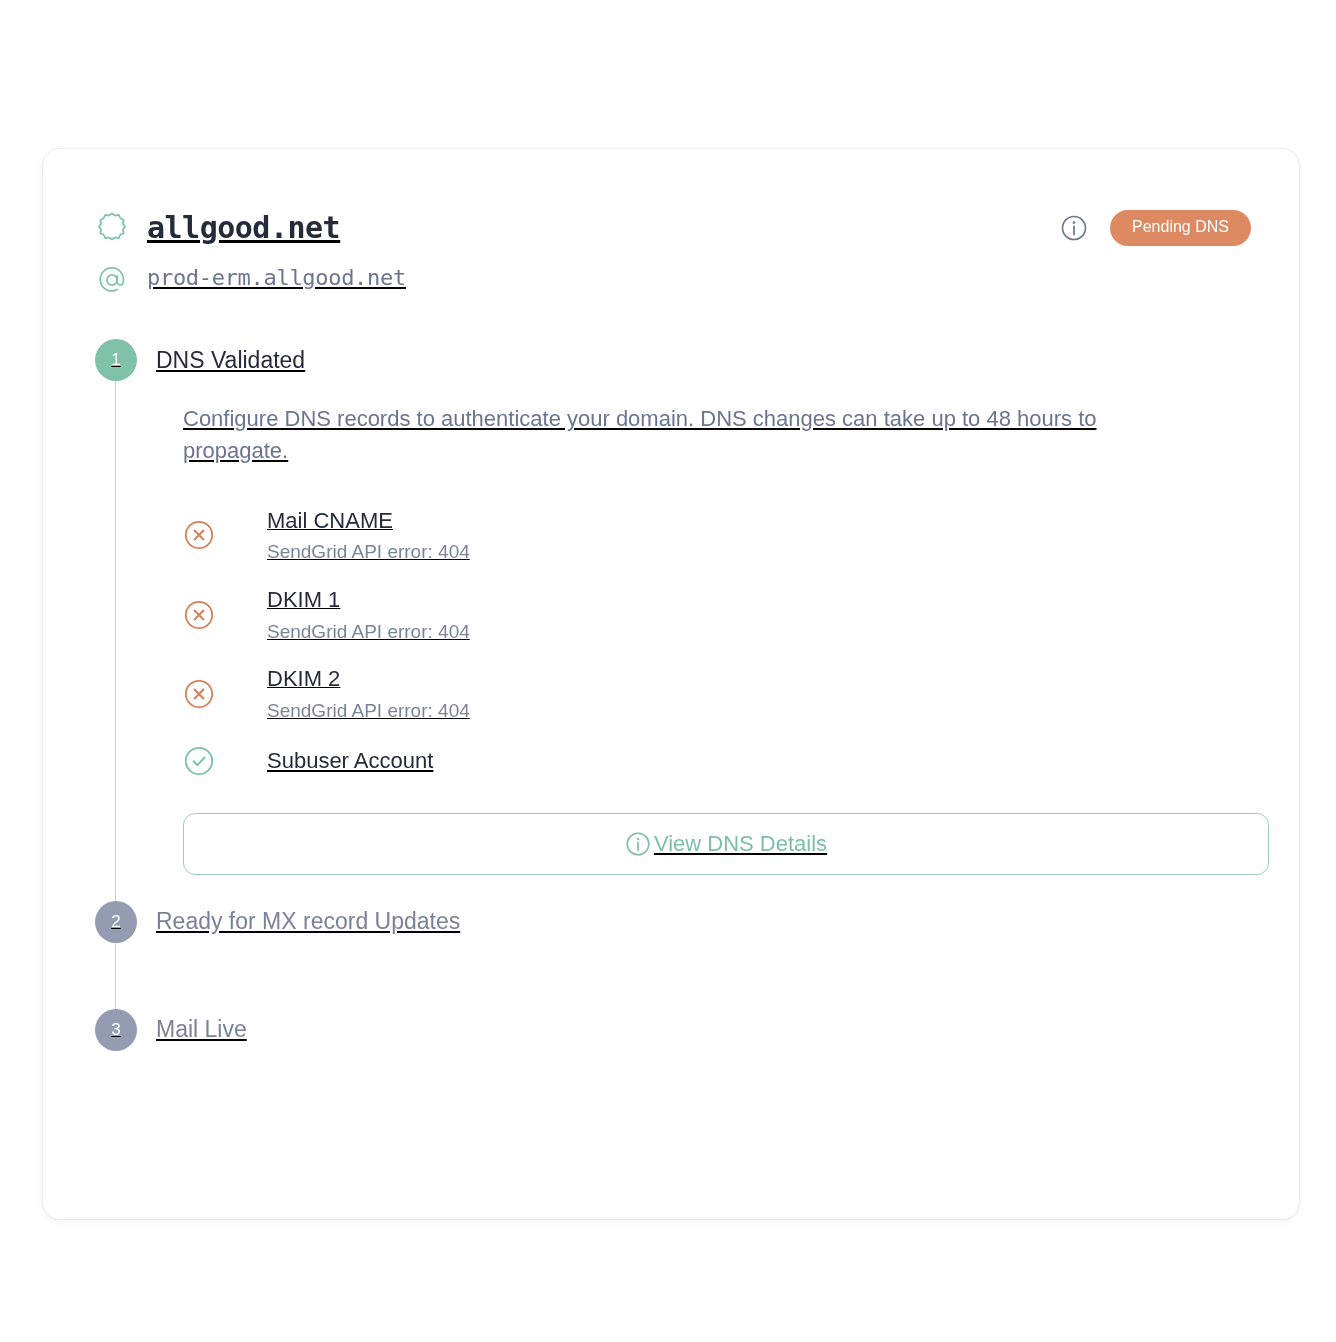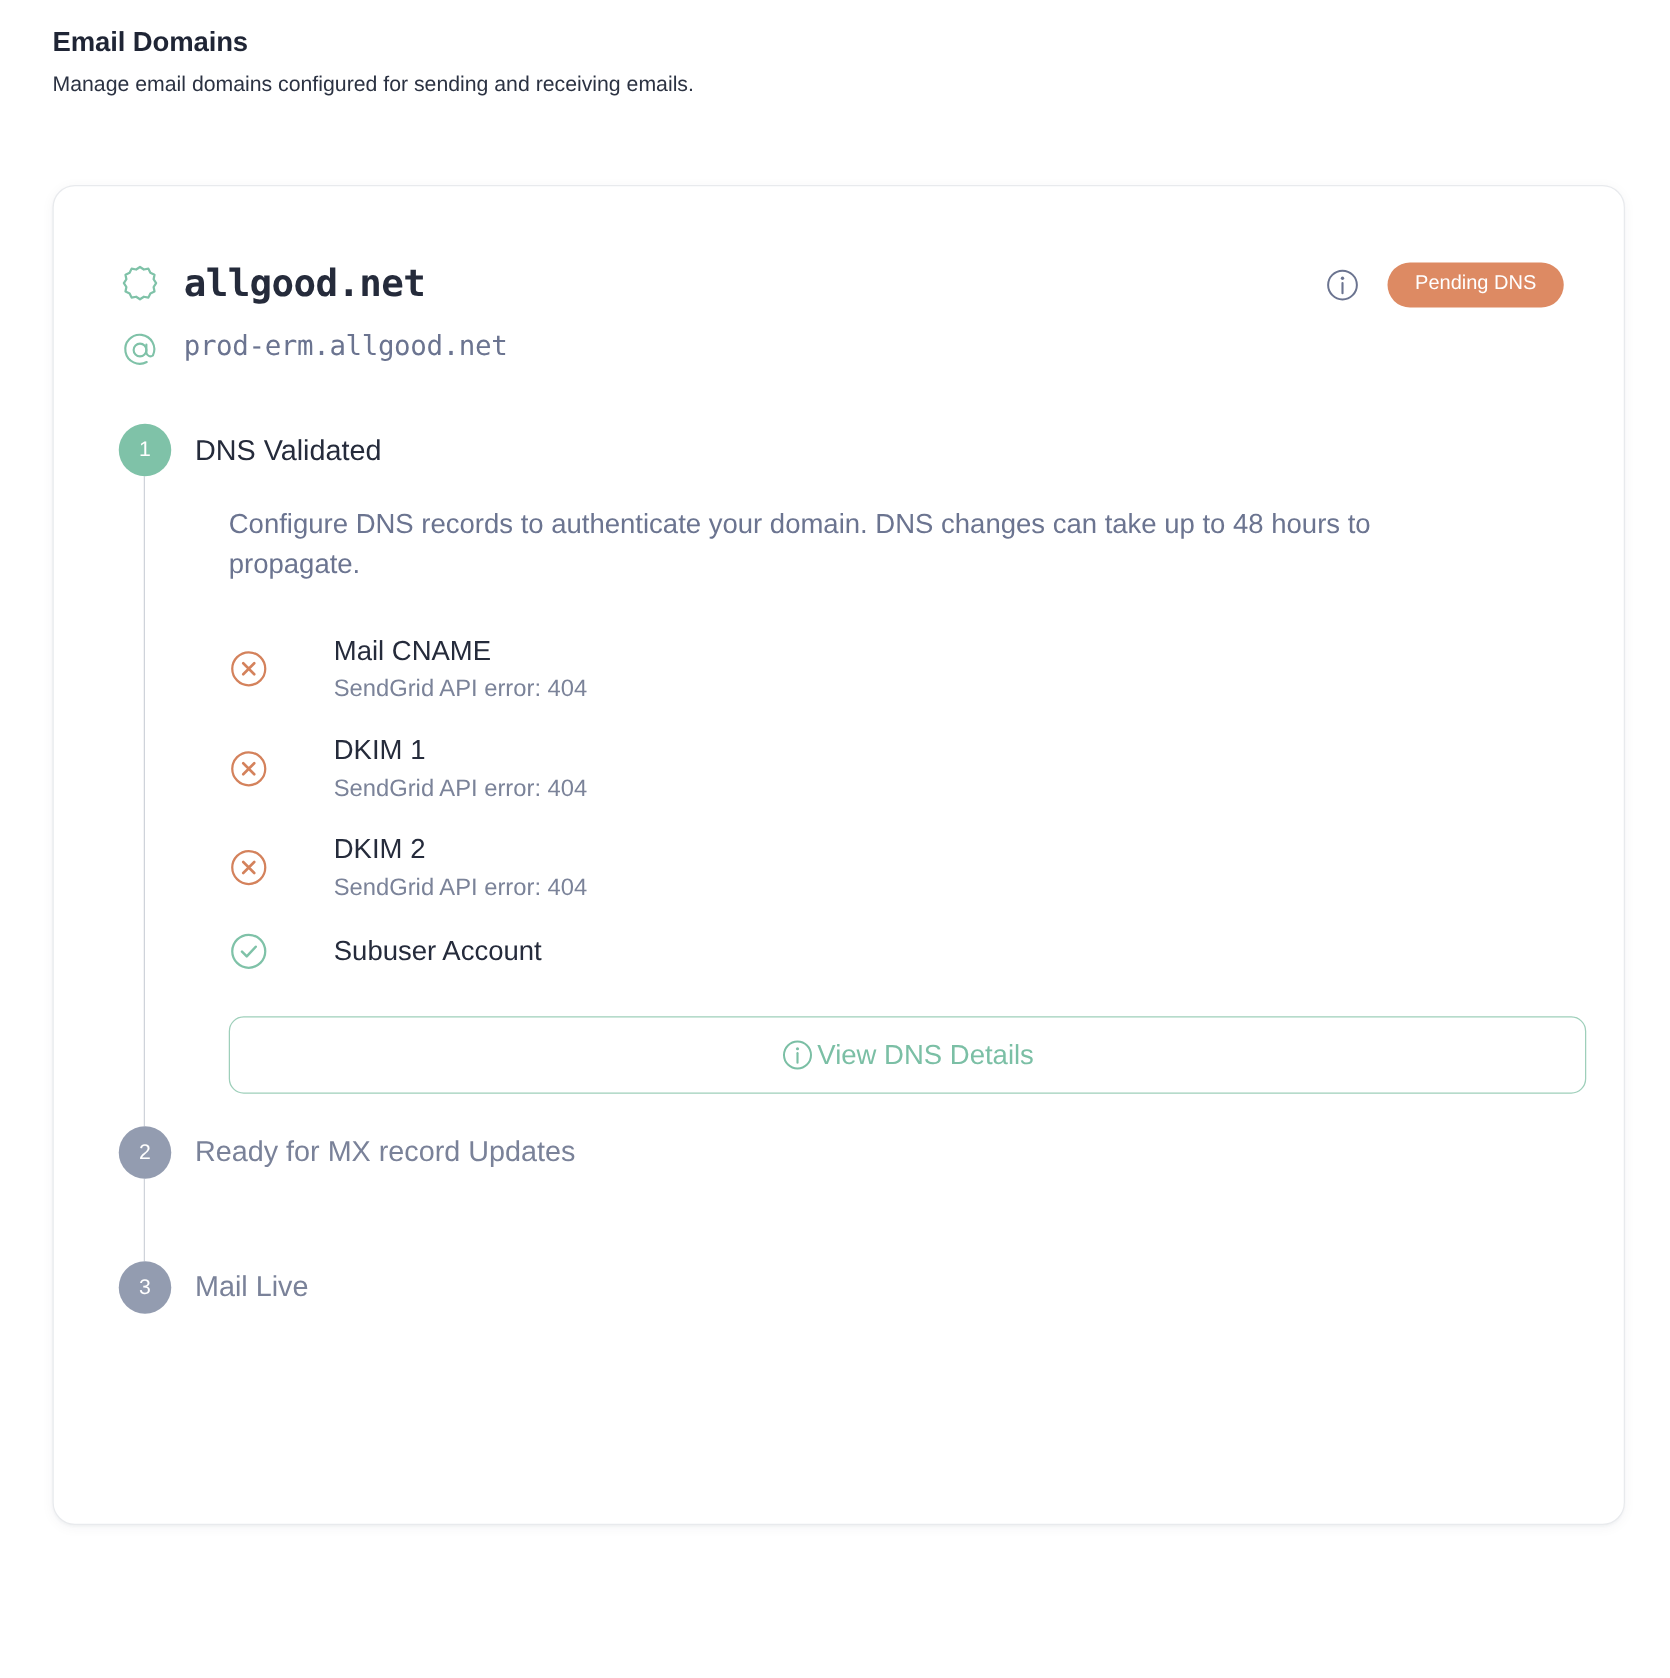--- a/index.html
+++ b/index.html
@@ -55,20 +55,21 @@
   .card{
     position:absolute;
     left:42px;
     top:148px;
     width:1258px;
     height:1072px;
     background:#fff;
     border:1px solid var(--card-border);
     border-radius:18px;
     box-shadow:0 2px 10px rgba(30,40,70,0.045), 0 1px 2px rgba(30,40,70,0.03);
+    text-decoration:underline;
   }
 
   .card-inner{
     padding:62px 30px 30px 52px;
   }
 
   
   .domain-row{
     display:flex;
     align-items:center;
@@ -233,24 +234,20 @@
     color:var(--green-text);
     font-family:"Liberation Sans", sans-serif;
   }
   .btn-info-icon{width:26px;height:26px;display:block;}
 </style>
 </head>
 <body>
 
 <div class="page">
 
-  <div class="page-header">
-    <h1 class="page-title">Email Domains</h1>
-    <p class="page-subtitle">Manage email domains configured for sending and receiving emails.</p>
-  </div>
 
   <div class="card">
     <div class="card-inner">
 
       <div class="domain-row">
         <span class="seal-icon">
           <svg viewBox="0 0 34 34" width="34" height="34" fill="none" xmlns="http://www.w3.org/2000/svg">
             <path d="M17 2.6 l3.1 2.0 3.6 -0.7 1.6 3.3 3.3 1.6 -0.7 3.6 2.0 3.1 -2.0 3.1 0.7 3.6 -3.3 1.6 -1.6 3.3 -3.6 -0.7 -3.1 2.0 -3.1 -2.0 -3.6 0.7 -1.6 -3.3 -3.3 -1.6 0.7 -3.6 -2.0 -3.1 2.0 -3.1 -0.7 -3.6 3.3 -1.6 1.6 -3.3 3.6 0.7 Z" stroke="#7fc2a8" stroke-width="1.8" stroke-linejoin="round"></path>
           </svg>
         </span>

